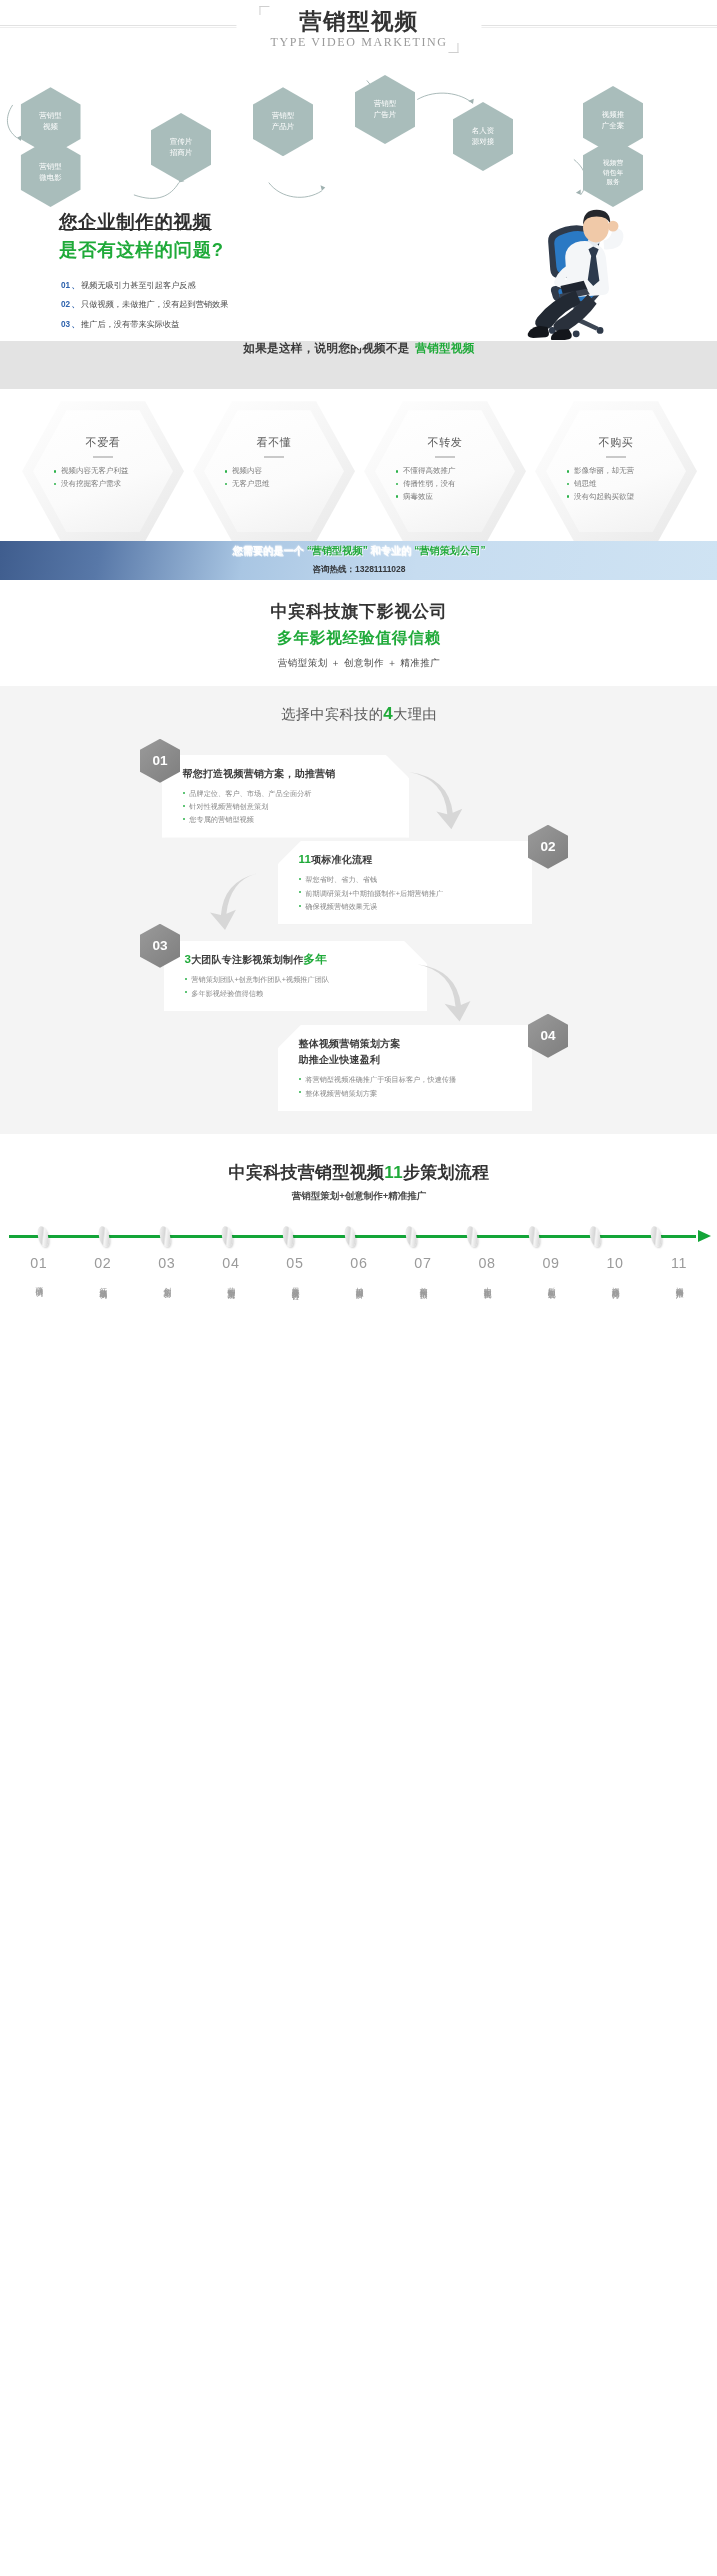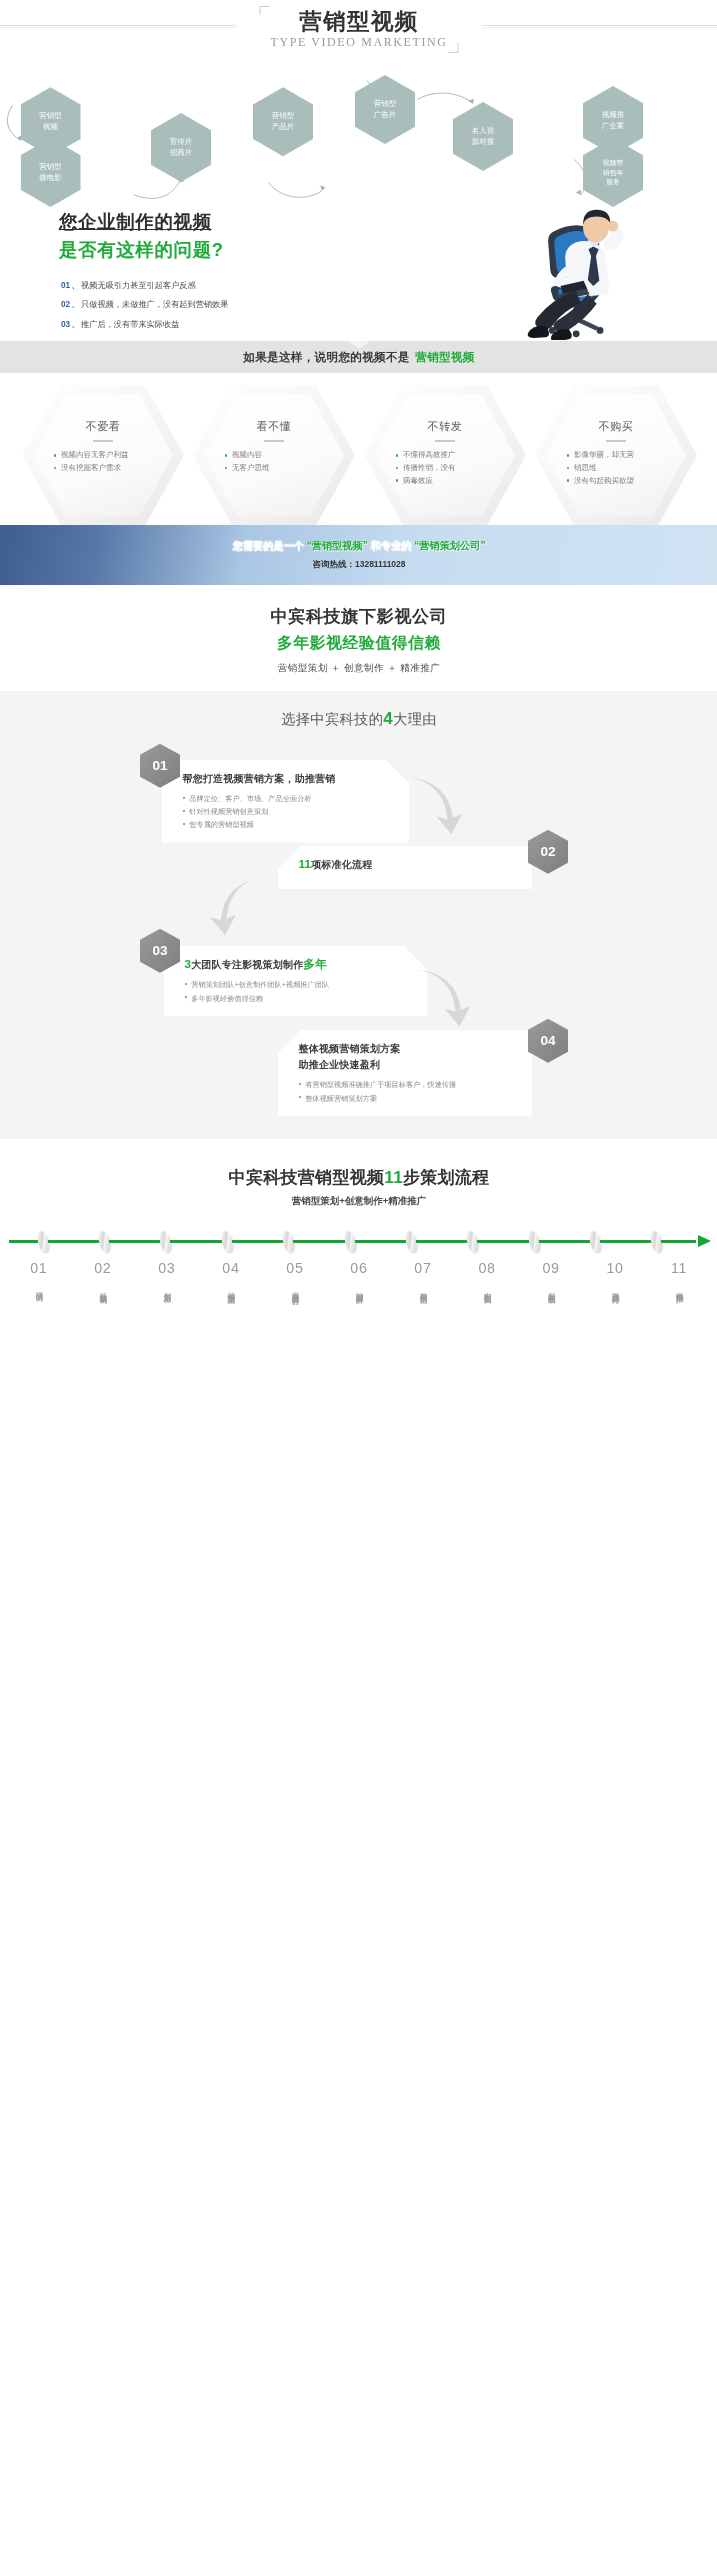--- a/index.html
+++ b/index.html
@@ -62,22 +62,22 @@
   .q-h2 { margin-left: 59px; font-size: 18.4px; font-weight: bold; color: #1faa39; letter-spacing: 0.7px; margin-top: 2.7px; }
   .q-list { margin: 17.7px 0 0 61px; }
   .q-item { display: flex; align-items: baseline; margin-bottom: 8.9px; font-size: 8.2px; }
   .q-num { color: #2d62ad; font-weight: bold; font-size: 8.2px; margin-right: 1.4px; }
   .q-txt { color: #4c4c4c; }
   
   .man { position: absolute; right: 40px; top: 5.5px; width: 205px; height: 133px; }
 
   
   .gbanner {
-    position: relative; height: 32px; background: #e3e3e3;
-    display: flex; align-items: center; justify-content: center;
+    position: relative; height: 48px; background: #e3e3e3;
+    display: flex; justify-content: center;
     font-size: 11.6px; font-weight: bold; color: #3a3a3a; letter-spacing: 0.3px;
   }
   .gbanner .accent { color: #1faa39; margin-left: 5.5px; }
   .gbanner::before {
     content: ""; position: absolute; top: 0; left: 50%; transform: translateX(-50%);
     border-left: 11.6px solid transparent; border-right: 11.6px solid transparent;
     border-top: 8.9px solid #f2f2f2;
   }
 
   
@@ -101,21 +101,21 @@
     list-style: none; font-size: 7.5px; color: #7a7a7a;
     line-height: 1.7; position: relative; padding-left: 7.5px;
   }
   .phex-list li::before {
     content: ""; position: absolute; left: 0; top: 4.8px;
     width: 2.7px; height: 2.7px; border-radius: 50%; background: #2bb24a;
   }
 
   
   .bbanner {
-    position: relative; height: 60px; margin-top: 9.5px;
+    position: relative; height: 39px; margin-top: 9.5px;
     background: linear-gradient(100deg,#3f5d8e 0%, #5878a8 14%, #a9c6e3 34%, #c6dcf0 58%, #cfe3f3 100%);
     display: flex; flex-direction: column; align-items: center; justify-content: center;
   }
   .bb-l1 { font-size: 10.2px; font-weight: bold; color: #ffffff;
            text-shadow: 0 0 2px rgba(255,255,255,.9), 0.7px 0.7px 0 rgba(255,255,255,.8); }
   .bb-l1 .q { color: #20a83a; }
   .bb-l2 { font-size: 8.5px; font-weight: bold; color: #35383c; margin-top: 6.1px; }
 
   
   .intro { text-align: center; padding: 20.5px 0 16.4px; }
@@ -430,20 +430,25 @@
           <li>针对性视频营销创意策划</li>
           <li>您专属的营销型视频</li>
         </ul>
       </div>
 
       <div class="badge" style="left:528px; top:86px;">02</div>
       <div class="card cut-l" style="left:278px; top:102px; width:254px;">
         <h4>
           <span class="num">11</span><span>项标准化流程</span>
         </h4>
+        <ul>
+          <li>帮您省时、省力、省钱</li>
+          <li>前期调研策划+中期拍摄制作+后期营销推广</li>
+          <li>确保视频营销效果无误</li>
+        </ul>
       </div>
 
       <div class="badge" style="left:140px; top:185px;">03</div>
       <div class="card cut-r" style="left:164px; top:202px; width:263px;">
         <h4>
           <span class="num">3</span><span>大团队专注影视策划制作</span><span class="num">多年</span>
         </h4>
         <ul>
           <li>营销策划团队+创意制作团队+视频推广团队</li>
           <li>多年影视经验值得信赖</li>

